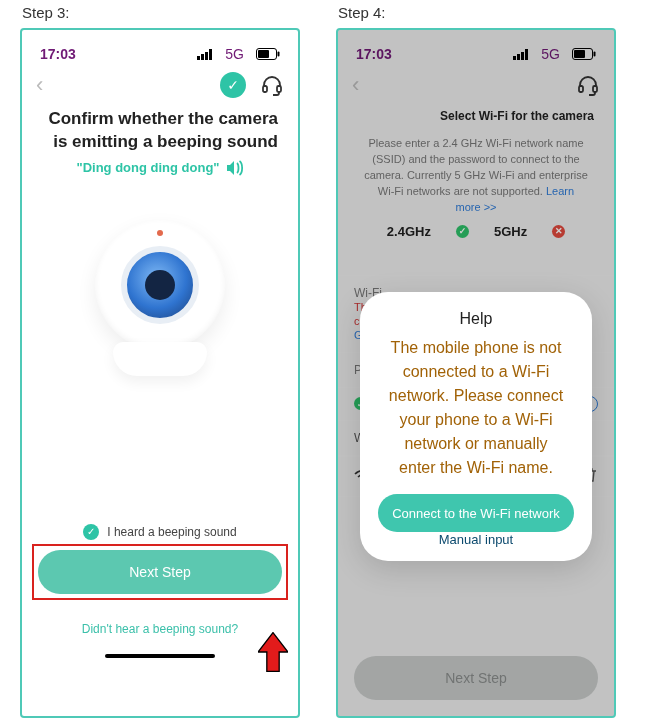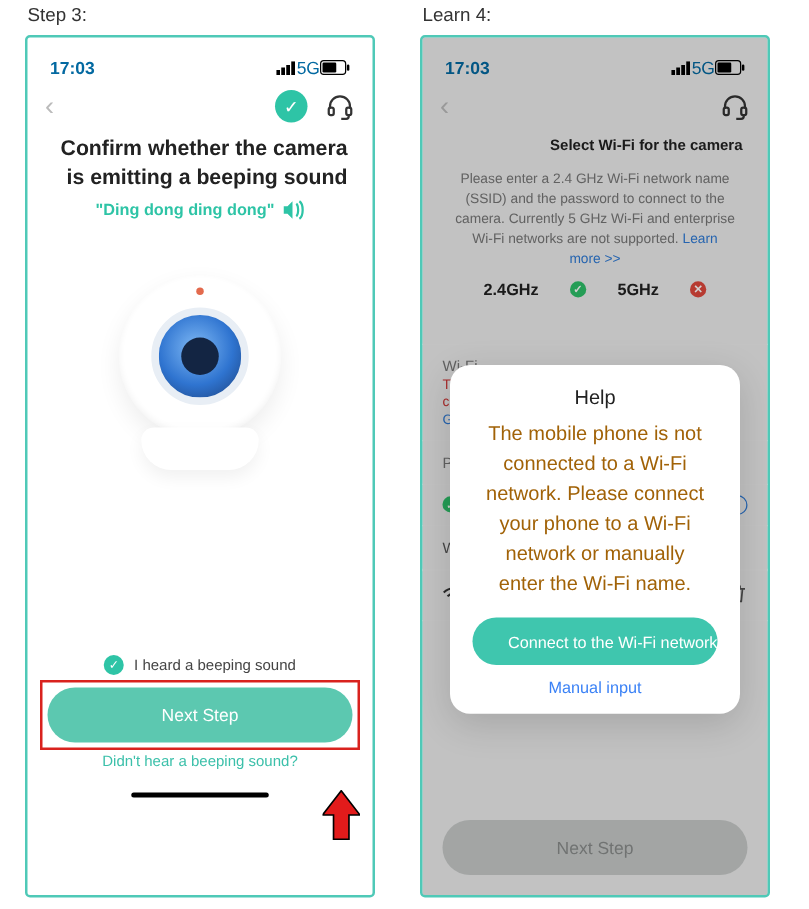--- a/index.html
+++ b/index.html
@@ -6,22 +6,22 @@
   body { font-family: -apple-system, Helvetica, Arial, sans-serif; background: #fff; width: 647px; height: 727px; position: relative; }
   .page { position: absolute; width: 647px; height: 727px; text-decoration: underline; }
   .step-label { position: absolute; font-size: 15px; color: #333; }
   .phone {
     position: absolute; width: 280px; height: 690px;
     border: 2px solid #4FC9B7; border-radius: 4px; background: #fff; overflow: hidden;
   }
   .phone.dim::after {
     content:""; position:absolute; inset:0; background: rgba(0,0,0,0.18); pointer-events:none;
   }
-  .status-bar { display:flex; justify-content:space-between; align-items:center; padding: 16px 18px 6px; font-size: 14px; font-weight:600; color:#0369a1; }
-  .status-right { display:flex; align-items:center; gap:0; font-weight:500; }
+  .status-bar { display:flex; justify-content:space-between; align-items:center; padding: 16px 18px 6px; font-size: 14px; font-weight:600; color:#701a75; }
+  .status-right { display:flex; align-items:center; gap:12px; font-weight:500; }
   .nav-row { display:flex; align-items:center; justify-content:space-between; padding: 4px 14px 6px; }
   .back-chevron { color:#bbb; font-size:22px; }
   .nav-icons { display:flex; gap:14px; align-items:center; }
   .round-check { width:26px;height:26px;border-radius:50%;background:#2EC4A6;display:flex;align-items:center;justify-content:center;color:#fff;font-size:14px; }
   .title { font-size:17px; font-weight:600; color:#222; text-align:right; padding: 4px 20px 6px; line-height:1.35; }
   .sound-line { text-align:center; font-size:13px; font-weight:600; color:#2EC4A6; display:flex; justify-content:center; align-items:center; gap:6px; }
   .camera-illus { display:flex; justify-content:center; align-items:center; padding: 44px 0 34px; position:relative; }
   .cam-body { width:130px; height:150px; position:relative; }
   .cam-head { width:130px; height:130px; background:#fff; border-radius:50%; box-shadow: 0 8px 20px rgba(0,0,0,0.07), inset 0 -2px 6px rgba(0,0,0,0.05); position:relative; }
   .cam-led { position:absolute; top:10px; left:62px; width:6px; height:6px; border-radius:50%; background:#e36a4d; }
@@ -29,51 +29,51 @@
   .cam-lens-inner { position:absolute; top:18px; left:18px; width:30px; height:30px; border-radius:50%; background:#132543; }
   .cam-base { position:absolute; bottom:-6px; left:18px; width:94px; height:34px; background:#fff; border-radius: 10px 10px 24px 24px; box-shadow: 0 6px 14px rgba(0,0,0,0.06); }
   .music-note { position:absolute; left:82px; top:234px; color:#f2c24a; font-size:14px; }
 
   .confirm-row { display:flex; gap:8px; justify-content:center; align-items:center; font-size:12px; color:#444; margin-top: 120px; }
   .tiny-check { width:16px;height:16px;border-radius:50%;background:#2EC4A6;display:flex;align-items:center;justify-content:center;color:#fff;font-size:10px; }
   .next-wrap { padding: 10px 16px 4px; position:relative; }
   .red-box { position:absolute; left:10px; right:10px; top:4px; height:56px; border:2px solid #D9221E; pointer-events:none; }
   .next-btn { width:100%; height:44px; border:none; border-radius:22px; background:#5CC8B0; color:#fff; font-size:14px; }
   .next-btn.disabled { background:#C7CAC9; color:#8a8d8c; }
-  .no-sound { text-align:center; font-size:12px; color:#3CC0AA; margin-top:4px; }
+  .no-sound { text-align:center; font-size:12px; color:#3CC0AA; margin-top:24px; }
   .home-ind { width:110px; height:4px; background:#000; border-radius:2px; margin: 18px auto 0; }
 
   .red-arrow { position:absolute; width:30px; height:40px; }
   .desc-text { font-size:11px; color:#777; text-align:center; padding: 6px 26px 8px; line-height:1.45; }
   .learn-more { color:#2F7BD6; }
   .freq-line { text-align:center; font-size:13px; font-weight:600; color:#222; display:flex; justify-content:center; gap:25px; align-items:center; }
   .dot { width:13px;height:13px;border-radius:50%;display:inline-flex;align-items:center;justify-content:center;color:#fff;font-size:9px; }
   .dot.green{background:#2EC069;} .dot.red{background:#E0493D;}
 
   .field { border-top:1px solid #eee; padding:10px 16px; font-size:12px; color:#777; }
   .err-red { color:#C33; font-size:11px; }
   .link-blue { color:#2F7BD6; font-size:11px; }
   .row-icons { border-top:1px solid #eee; padding:8px 16px; display:flex; align-items:center; }
   .info-i { width:16px;height:16px;border-radius:50%;border:1.5px solid #2F7BD6;color:#2F7BD6;font-size:11px;display:flex;align-items:center;justify-content:center;margin-left:auto; }
   .wifi-row { border-top:1px solid #eee; border-bottom:1px solid #eee; padding:10px 16px; display:flex; align-items:center; gap:10px; font-size:12px; color:#555; }
 
-  .modal { position:absolute; left:22px; right:22px; top:262px; background:#fff; border-radius:16px; padding: 18px 18px 14px; text-align:center; z-index:5; box-shadow:0 8px 30px rgba(0,0,0,0.15); }
+  .modal { position:absolute; left:22px; right:22px; top:262px; background:#fff; border-radius:28px; padding: 18px 18px 14px; text-align:center; z-index:5; box-shadow:0 8px 30px rgba(0,0,0,0.15); }
   .modal h3 { font-size:16px; font-weight:500; color:#222; margin-bottom:8px; }
   .modal p { font-size:16px; color:#a16207; line-height:1.5; padding:0 6px 14px; }
-  .modal-btn { width:100%; height:38px; border:none; border-radius:19px; background:#3FC6AE; color:#fff; font-size:13px;text-align:right; }
-  .modal-link { display:block; margin-top:10px; font-size:13px; color:#3b82f6; text-decoration:none; }
+  .modal-btn { width:100%; height:38px; border:none; border-radius:19px; background:#3FC6AE; color:#fff; font-size:13px; }
+  .modal-link { display:block; font-size:13px; color:#0c4a6e; text-decoration:none; }
 
   .fill { position:absolute; left:16px; right:16px; bottom:16px; }
 </style>
 </head>
 <body>
 
 <div class="page">
   <div class="step-label" style="left:22px; top:4px">Step 3:</div>
-  <div class="step-label" style="left:338px; top:4px">Learn 4:</div>
+  <div class="step-label" style="left:338px; top:4px">Step 4:</div>
 
   <div class="phone" style="left:20px; top:28px">
     <div class="status-bar">
       <span>17:03</span>
       <span class="status-right">
         <svg width="16" height="11" viewBox="0 0 16 11">
             <rect x="0" y="7" width="3" height="4" fill="#000"></rect>
             <rect x="4" y="5" width="3" height="6" fill="#000"></rect>
             <rect x="8" y="3" width="3" height="8" fill="#000"></rect>
             <rect x="12" y="0" width="3" height="11" fill="#000"></rect>

